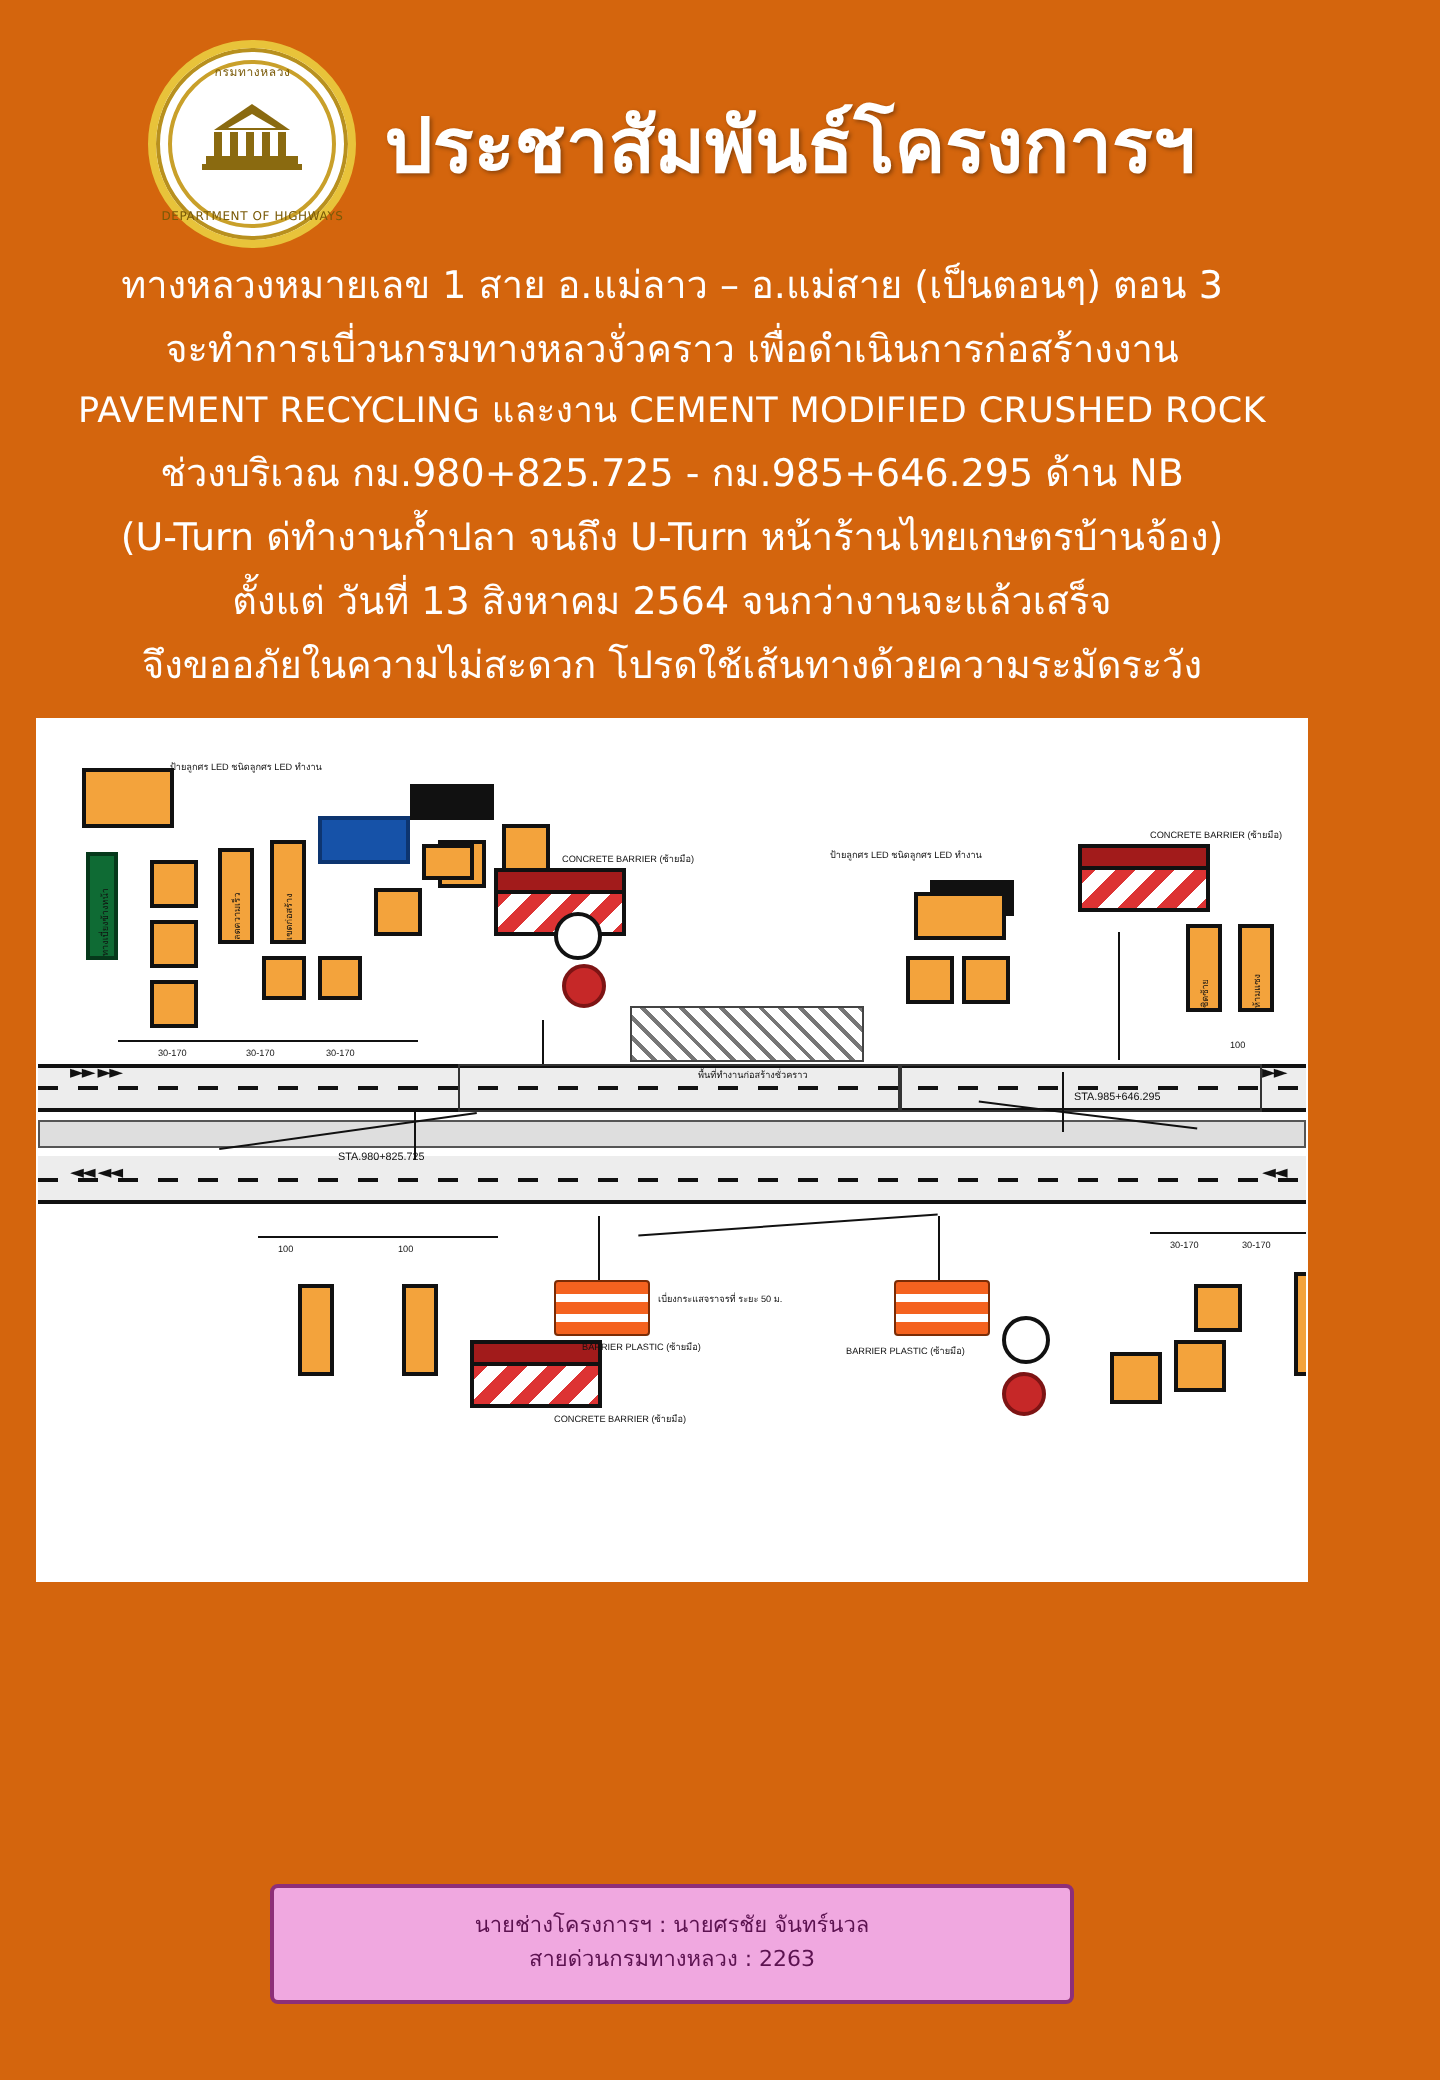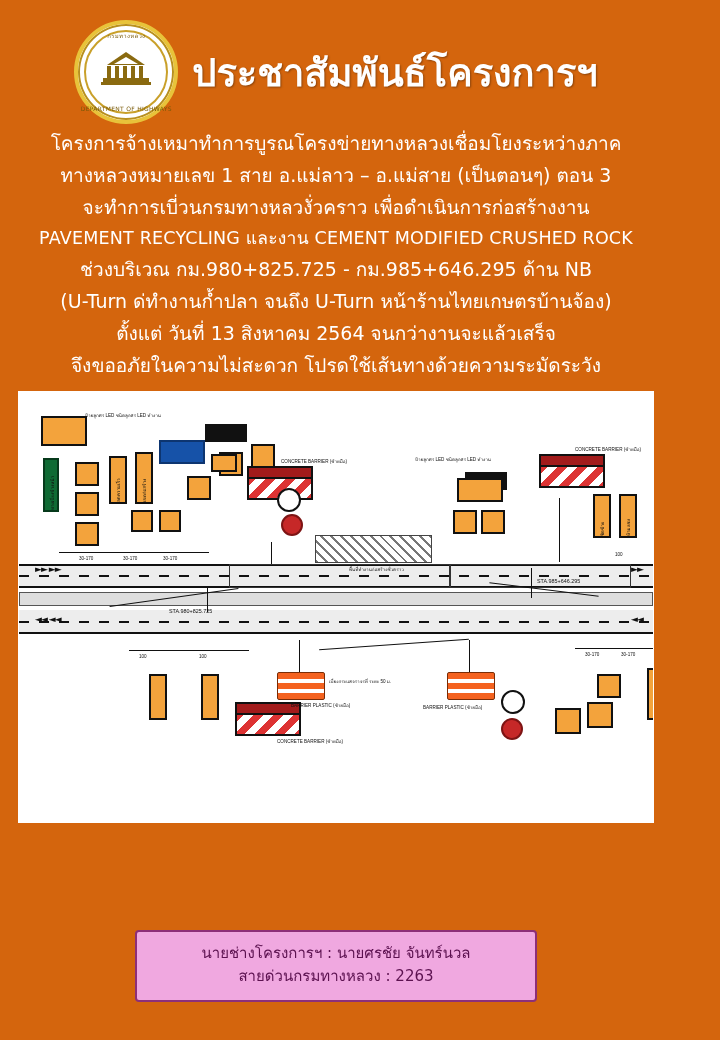--- a/index.html
+++ b/index.html
@@ -100,21 +100,21 @@
   .dimline{position:absolute;height:1px;background:#111;}
   .boxframe{position:absolute;border:1px solid #111;}
   .carets{position:absolute;font-size:9px;color:#111;letter-spacing:-1px;}
 
   
   .contact{
     position:absolute;left:135px;right:135px;bottom:38px;
     background:#f0a8e0;border:2px solid #8d2f78;border-radius:4px;
     text-align:center;padding:10px 6px 12px 6px;
   }
-  .contact div{font-size:15px;color:#5c1250;line-height:1.55;}
+  .contact div{font-size:11px;color:#5c1250;line-height:1.55;}
 </style>
 </head>
 <body>
 
 <div class="page">
 
   <div class="header">
     <div class="logo">
       <div class="ring"></div>
       <div class="logotext">กรมทางหลวง</div>
@@ -128,21 +128,20 @@
         <polygon points="29,4 48,17 10,17" fill="#8a6a10"></polygon>
         <polygon points="29,9 41,16 17,16" fill="#fff"></polygon>
         <rect x="4" y="34" width="50" height="3" fill="#8a6a10"></rect>
       </svg>
       <div class="logotext bottom">DEPARTMENT OF HIGHWAYS</div>
     </div>
     <div class="title">ประชาสัมพันธ์โครงการฯ</div>
   </div>
 
   <div class="desc">
-    <p>โครงการจ้างเหมาทำการบูรณโครงข่ายทางหลวงเชื่อมโยงระหว่างภาค</p>
     <p>ทางหลวงหมายเลข 1 สาย อ.แม่ลาว – อ.แม่สาย (เป็นตอนๆ) ตอน 3</p>
     <p>จะทำการเบี่วนกรมทางหลวงั่วคราว เพื่อดำเนินการก่อสร้างงาน</p>
     <p class="en">PAVEMENT RECYCLING และงาน CEMENT MODIFIED CRUSHED ROCK</p>
     <p>ช่วงบริเวณ กม.980+825.725 - กม.985+646.295 ด้าน NB</p>
     <p>(U-Turn ด่ทำงานก้ำปลา จนถึง U-Turn หน้าร้านไทยเกษตรบ้านจ้อง)</p>
     <p>ตั้งแต่ วันที่ 13 สิงหาคม 2564 จนกว่างานจะแล้วเสร็จ</p>
     <p>จึงขออภัยในความไม่สะดวก โปรดใช้เส้นทางด้วยความระมัดระวัง</p>
   </div>
 
   <div class="diagram-wrap">

